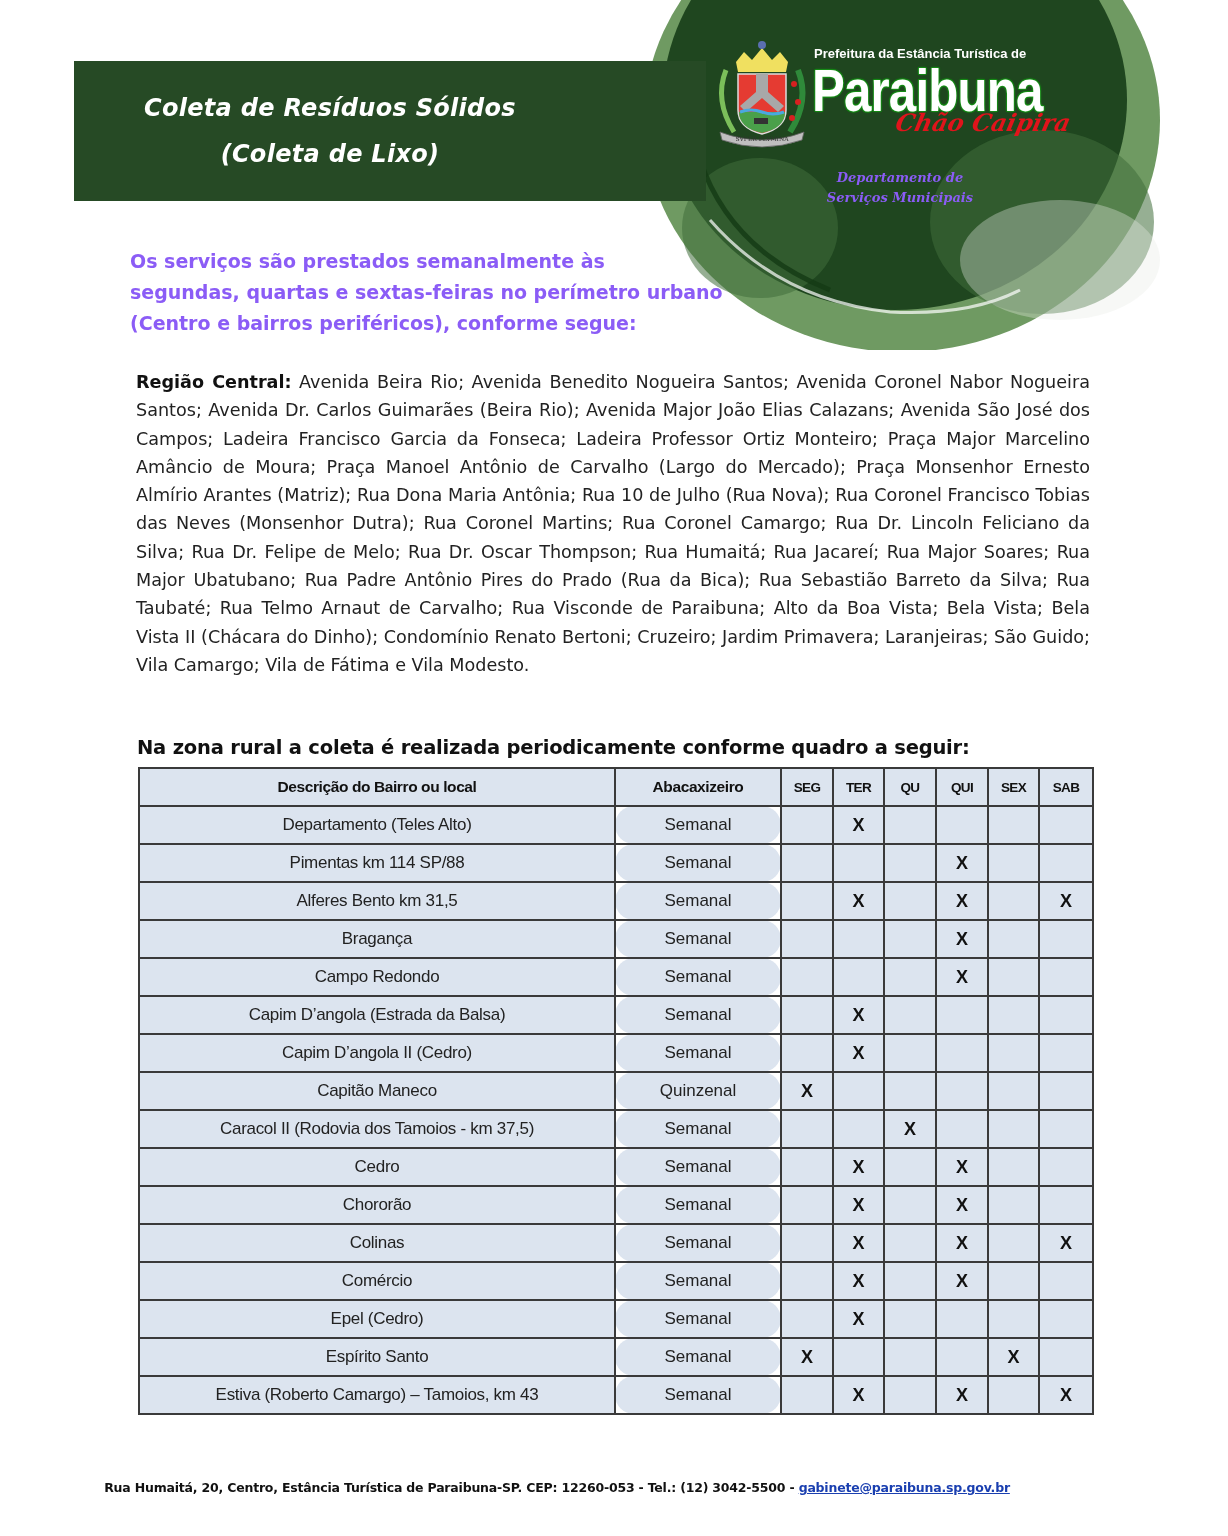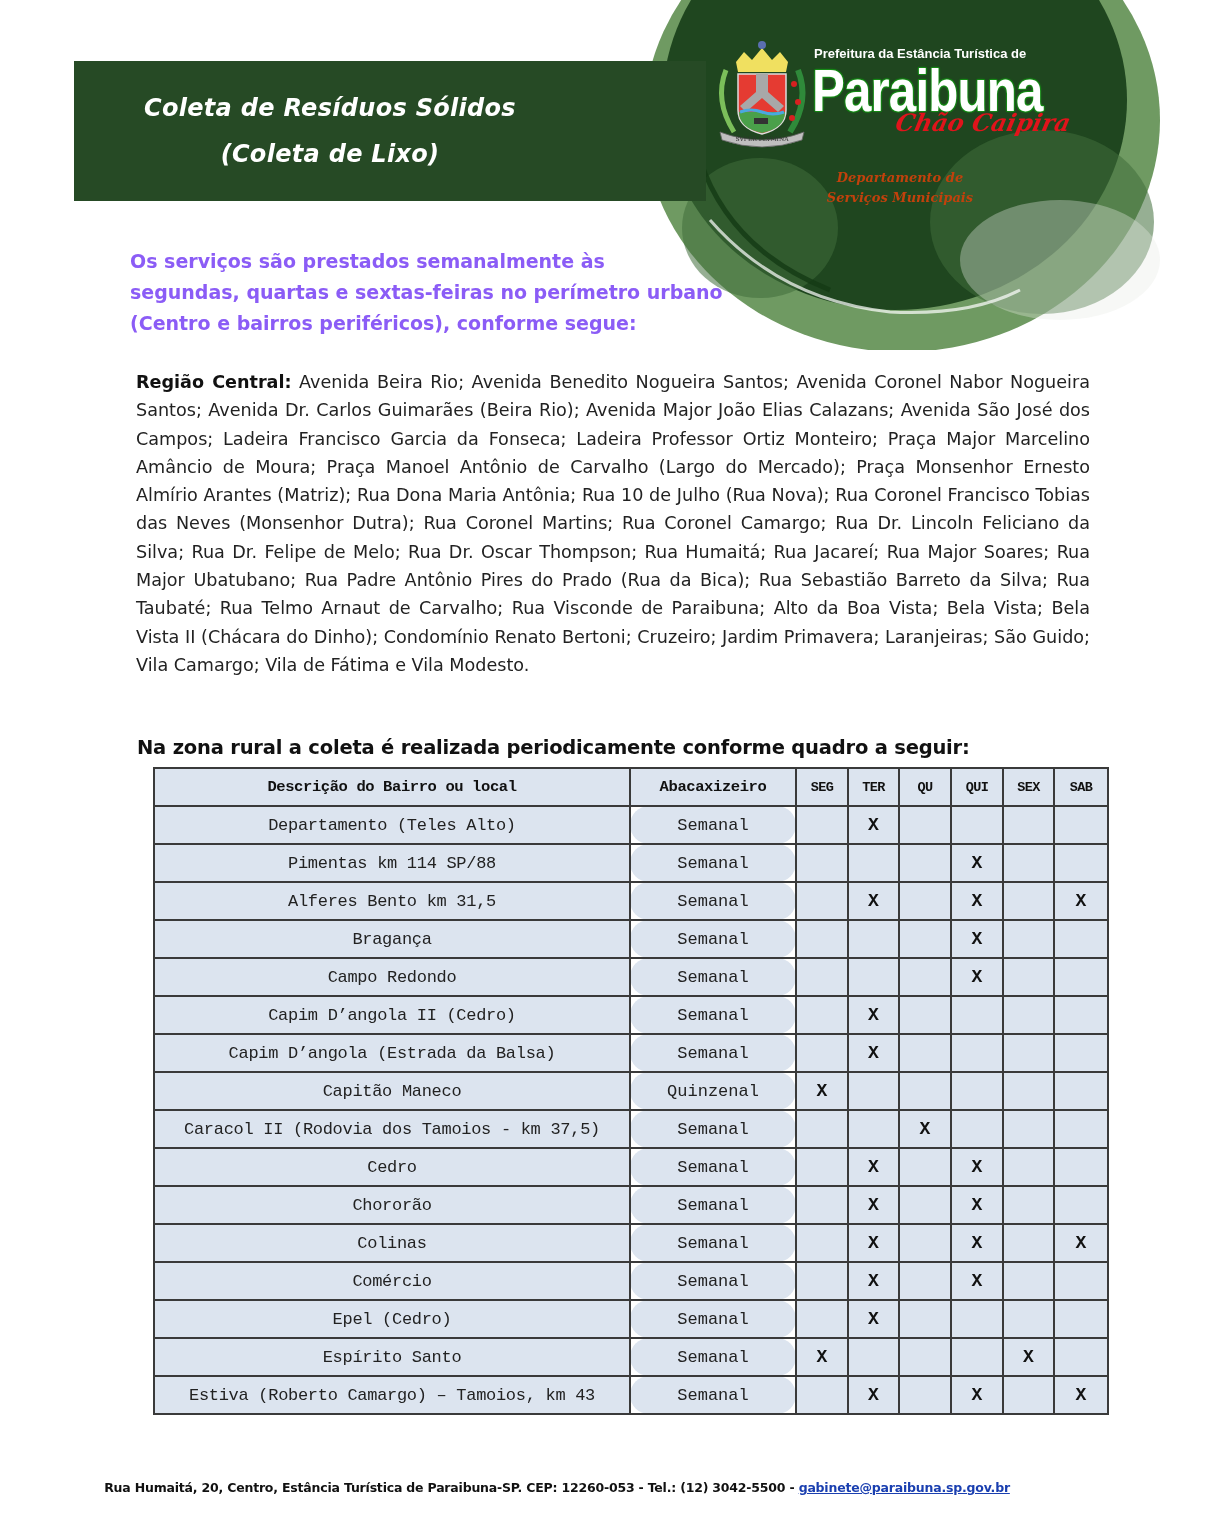--- a/index.html
+++ b/index.html
@@ -36,21 +36,21 @@
     text-shadow: 0 0 2px #1f9a1f, 0 0 3px #1f9a1f, 1px 1px 0 #0e7a0e, -1px -1px 0 #0e7a0e, 1px -1px 0 #0e7a0e, -1px 1px 0 #0e7a0e;
   }
   .brand-sub {
     position:absolute; left:896px; top:108px;
     font-family:"DejaVu Serif", serif; font-style:italic; font-weight:bold; font-size:24px;
     color:#e0141b; transform:skewX(-12deg);
   }
   .dept {
     position:absolute; left:820px; top:168px; width:160px; text-align:center;
     font-family:"DejaVu Serif", serif; font-style:italic; font-weight:bold; font-size:13px;
-    color:#c2410c; line-height:20px;
+    color:#8b5cf6; line-height:20px;
   }
   
   .intro {
     position:absolute; left:130px; top:246px; width:640px;
     font-family:"DejaVu Sans", sans-serif; font-weight:bold; font-size:19px; line-height:31px; color:#8b5cf6;
   }
   .central {
     position:absolute; left:136px; top:368px; width:954px;
     font-family:"DejaVu Sans", sans-serif; font-size:17.6px; line-height:28.3px; color:#222;
     text-align:justify;
@@ -58,22 +58,21 @@
   .central b { font-weight:bold; color:#111; }
   .rural-heading {
     position:absolute; left:137px; top:736px;
     font-family:"DejaVu Sans", sans-serif; font-weight:bold; font-size:19.5px; color:#111;
     white-space:nowrap; letter-spacing:-0.2px;
   }
   
   table.sched {
     position:absolute; left:138px; top:767px; width:954px;
     border-collapse:collapse; table-layout:fixed;
-    font-family:Liberation Mono, monospace;
-    margin-left:15px;
+    font-family:Liberation Sans, sans-serif;
   }
   table.sched th, table.sched td {
     border:2px solid #3a3a3a; background:#dce4ef; text-align:center; padding:0;
     height:36px; color:#222;
   }
   table.sched th { font-weight:bold; font-size:15.5px; color:#111; letter-spacing:-0.4px; }
   table.sched th.day { font-size:13.5px; letter-spacing:-0.6px; }
   table.sched td.desc { font-size:17px; letter-spacing:-0.3px; }
   table.sched td.per { font-size:17px;border-radius:19px; }
   table.sched td.mark { font-weight:bold; font-size:18px; color:#111; }
@@ -204,31 +203,31 @@
         <td class="desc">Campo Redondo</td>
         <td class="per">Semanal</td>
         <td class="mark"></td>
         <td class="mark"></td>
         <td class="mark"></td>
         <td class="mark">X</td>
         <td class="mark"></td>
         <td class="mark"></td>
       </tr>
       <tr>
+        <td class="desc">Capim D’angola (Estrada da Balsa)</td>
+        <td class="per">Semanal</td>
+        <td class="mark"></td>
+        <td class="mark">X</td>
+        <td class="mark"></td>
+        <td class="mark"></td>
+        <td class="mark"></td>
+        <td class="mark"></td>
+      </tr>
+      <tr>
         <td class="desc">Capim D’angola II (Cedro)</td>
-        <td class="per">Semanal</td>
-        <td class="mark"></td>
-        <td class="mark">X</td>
-        <td class="mark"></td>
-        <td class="mark"></td>
-        <td class="mark"></td>
-        <td class="mark"></td>
-      </tr>
-      <tr>
-        <td class="desc">Capim D’angola (Estrada da Balsa)</td>
         <td class="per">Semanal</td>
         <td class="mark"></td>
         <td class="mark">X</td>
         <td class="mark"></td>
         <td class="mark"></td>
         <td class="mark"></td>
         <td class="mark"></td>
       </tr>
       <tr>
         <td class="desc">Capitão Maneco</td>

